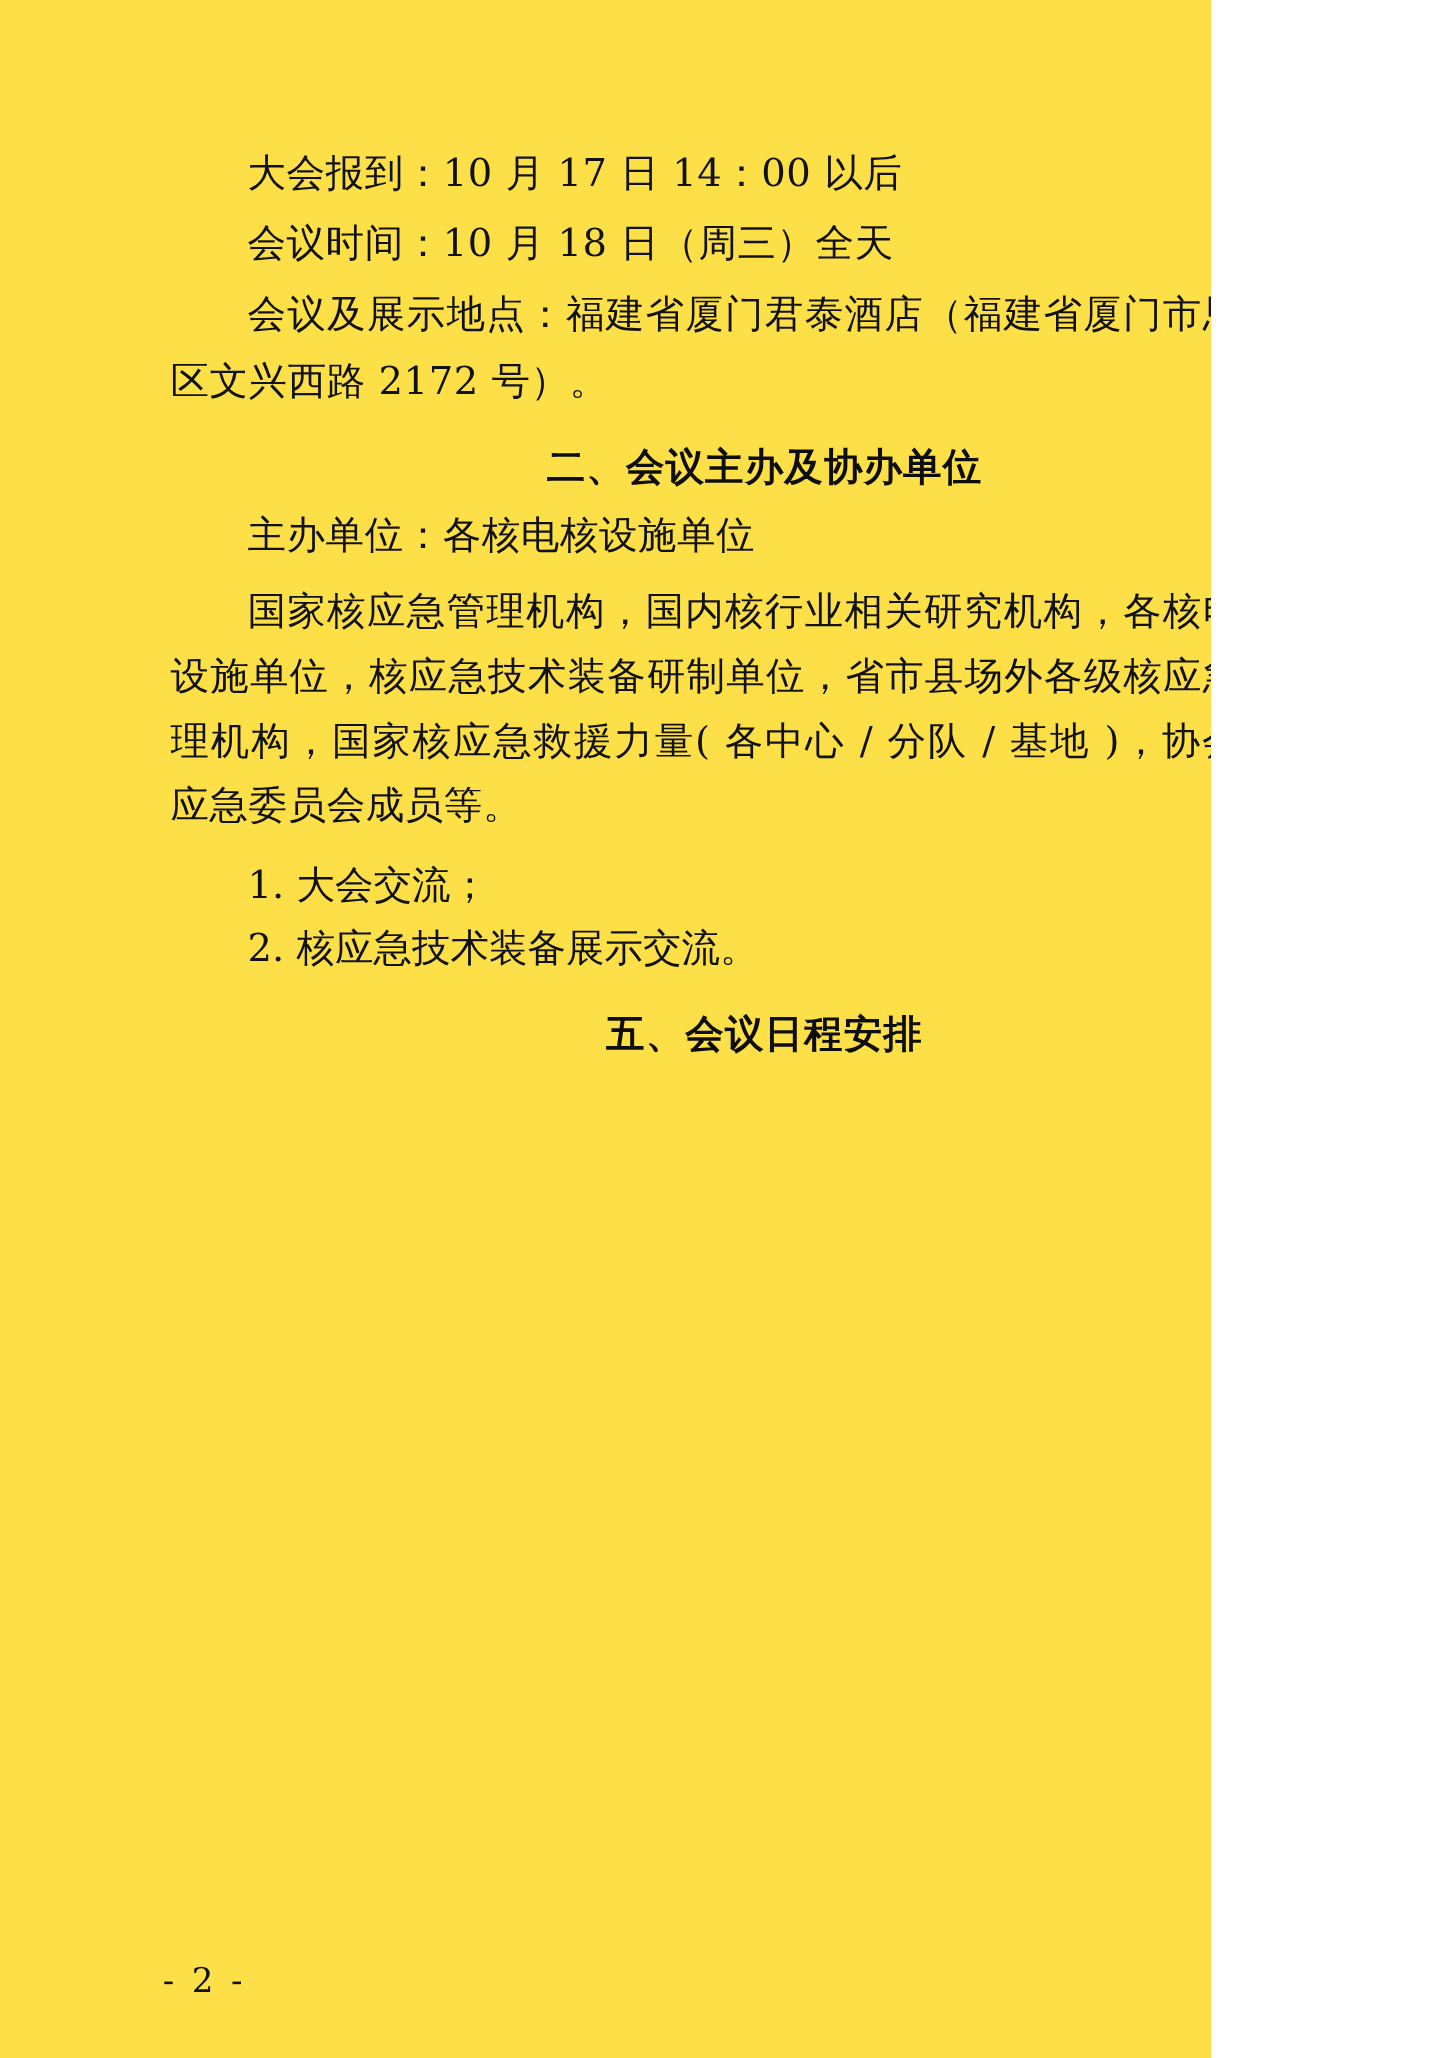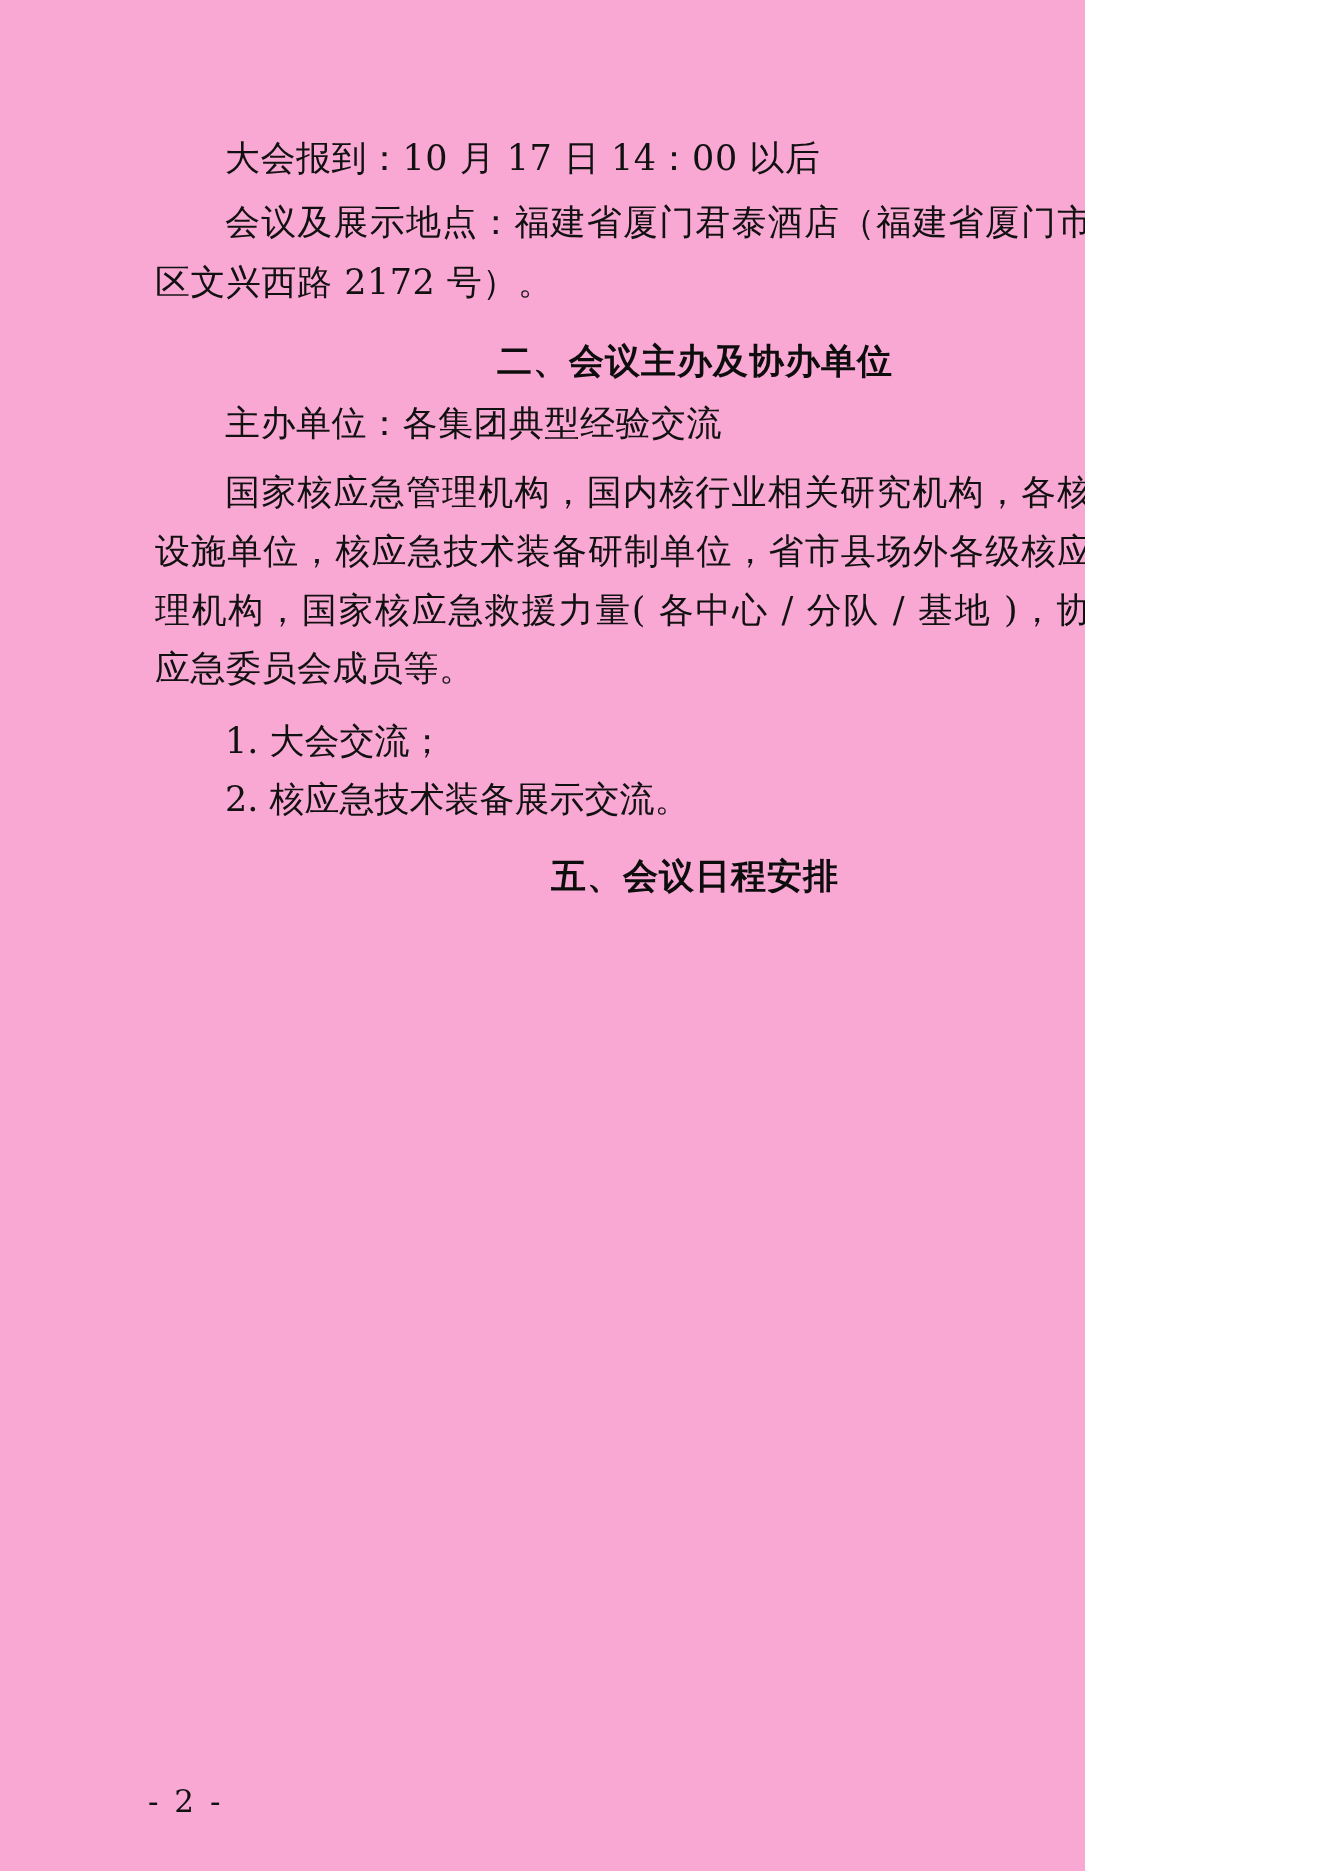--- a/index.html
+++ b/index.html
@@ -4,24 +4,25 @@
 <style>
   html, body {
     margin: 0;
     padding: 0;
     background: #ffffff;
   }
   .page {
     position: relative;
     width: 1085px;
     height: 1871px;
-    background: #f9a8d4;
+    background: #fde047;
     font-family: "DejaVu Serif", "Liberation Serif", serif;
     color: #111111;
     overflow: hidden;
+    padding-left: 16px;
   }
   .content {
     position: absolute;
     left: 155px;
     top: 128px;
     width: 1010px;
   }
   .para {
     font-size: 35px;
     line-height: 1.72;
@@ -70,28 +71,29 @@
 </style>
 </head>
 <body>
 
 <div class="page">
 
   <div class="content">
 
     <p class="para indent">大会报到：10 月 17 日 14：00 以后</p>
 
+    <p class="para indent">会议时间：10 月 18 日（周三）全天</p>
 
     <p class="para indent block">会议及展示地点：福建省厦门君泰酒店（福建省厦门市思明区文兴西路 2172 号）。</p>
 
     <div class="gap-sm"></div>
 
     <p class="heading">二、会议主办及协办单位</p>
 
-    <p class="para indent">主办单位：各集团典型经验交流</p>
+    <p class="para indent">主办单位：各核电核设施单位</p>
 
 
     <div class="gap-sm"></div>
 
 
     <p class="para indent tight block">国家核应急管理机构，国内核行业相关研究机构，各核电核设施单位，核应急技术装备研制单位，省市县场外各级核应急管理机构，国家核应急救援力量( 各中心 / 分队 / 基地 )，协会核应急委员会成员等。</p>
 
     <div class="gap-md"></div>
 
 

